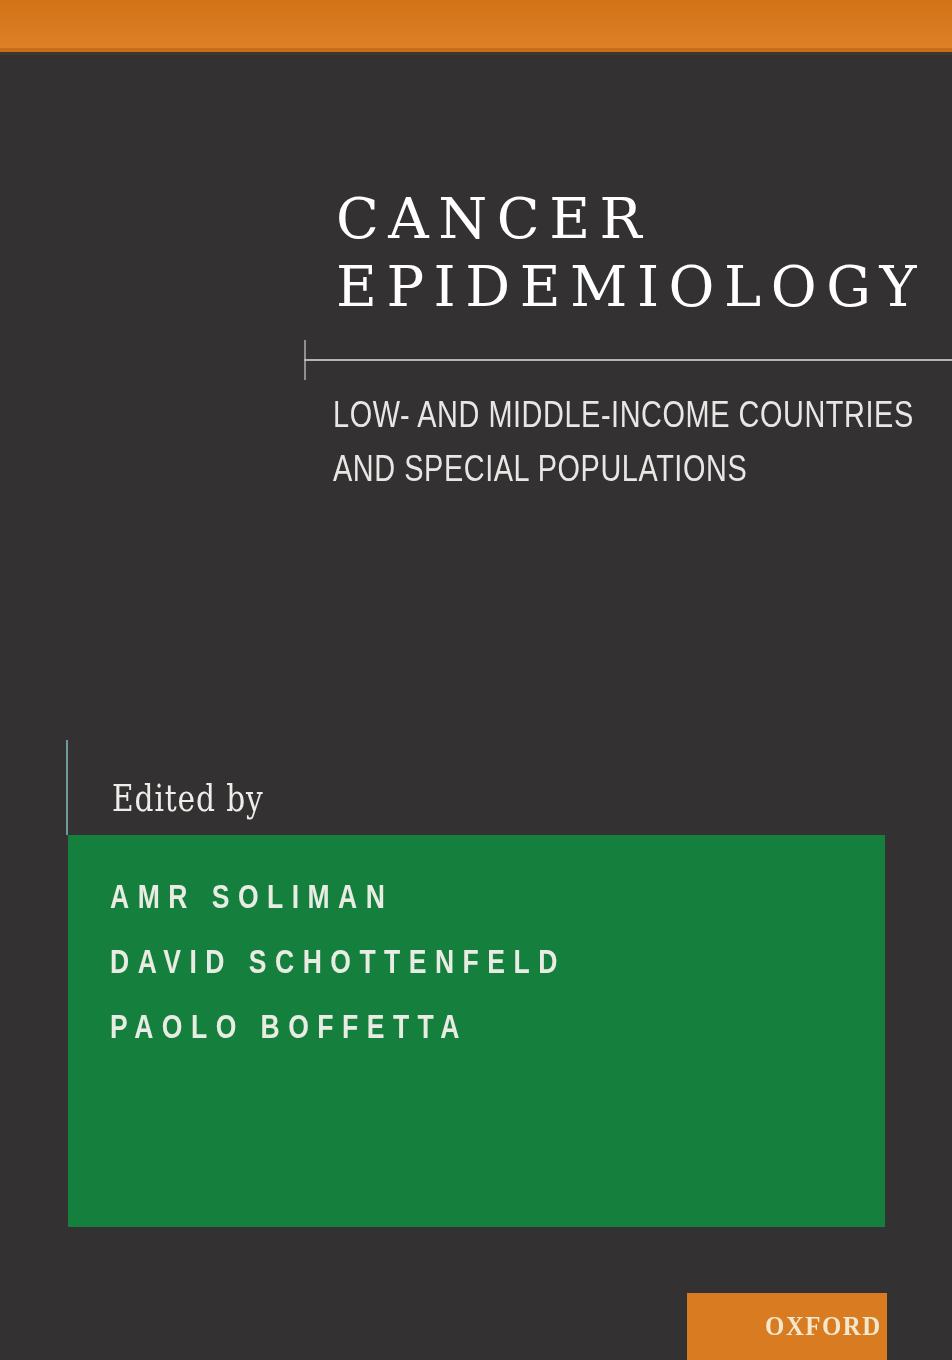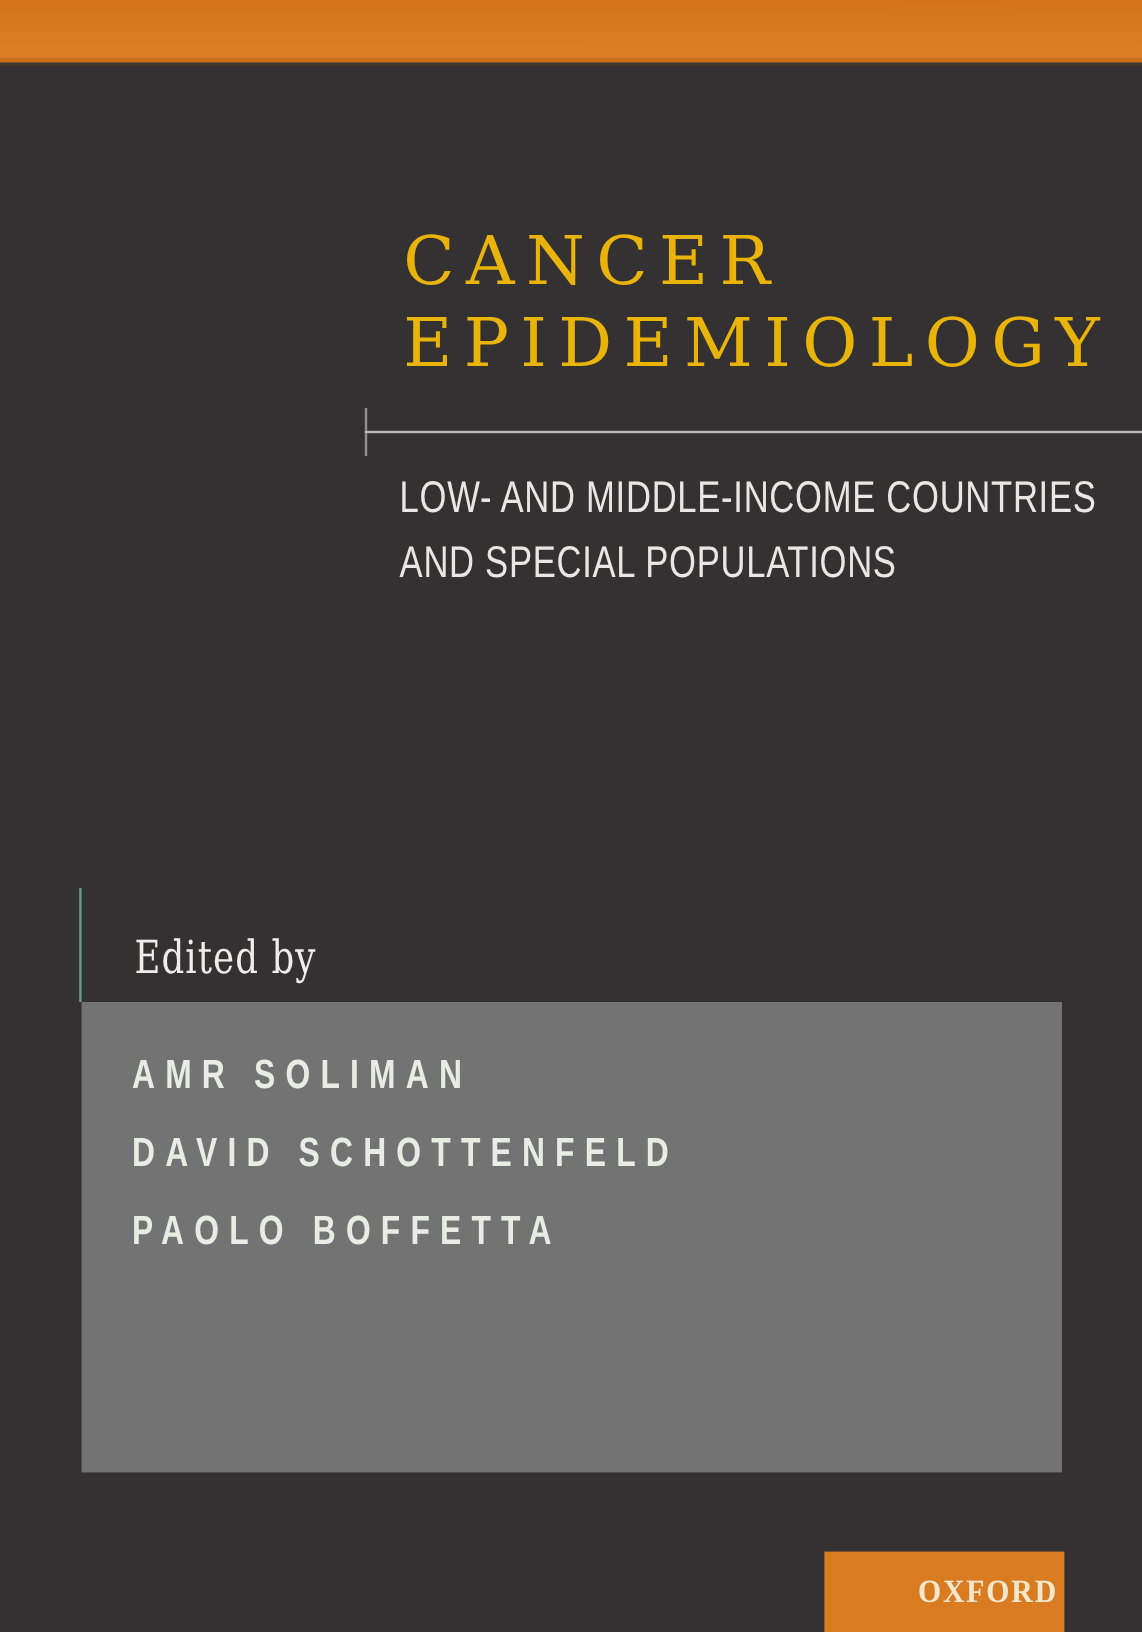--- a/index.html
+++ b/index.html
@@ -21,21 +21,21 @@
     box-shadow: 0 3px 0 #55402466;
   }
   .title {
     position: absolute;
     left: 336px;
     top: 185px;
     font-family: "DejaVu Serif", serif;
     font-size: 56px;
     line-height: 68px;
     font-weight: 400;
-    color: #eab308;
+    color: #ffffff;
     letter-spacing: 0.17em;
     white-space: nowrap;
   }
   .divider-tick {
     position: absolute;
     left: 304px;
     top: 340px;
     width: 2px;
     height: 40px;
     background: #8f8f8f;
@@ -81,21 +81,21 @@
     transform: scaleX(0.78);
     transform-origin: left top;
     white-space: nowrap;
   }
   .editors-panel {
     position: absolute;
     left: 68px;
     top: 835px;
     width: 817px;
     height: 392px;
-    background: #737373;
+    background: #15803d;
   }
   .editors-list {
     padding: 29px 0 0 42px;
   }
   .editor {
     font-size: 34px;
     line-height: 65px;
     font-weight: bold;
     color: #e9ece3;
     letter-spacing: 0.32em;

